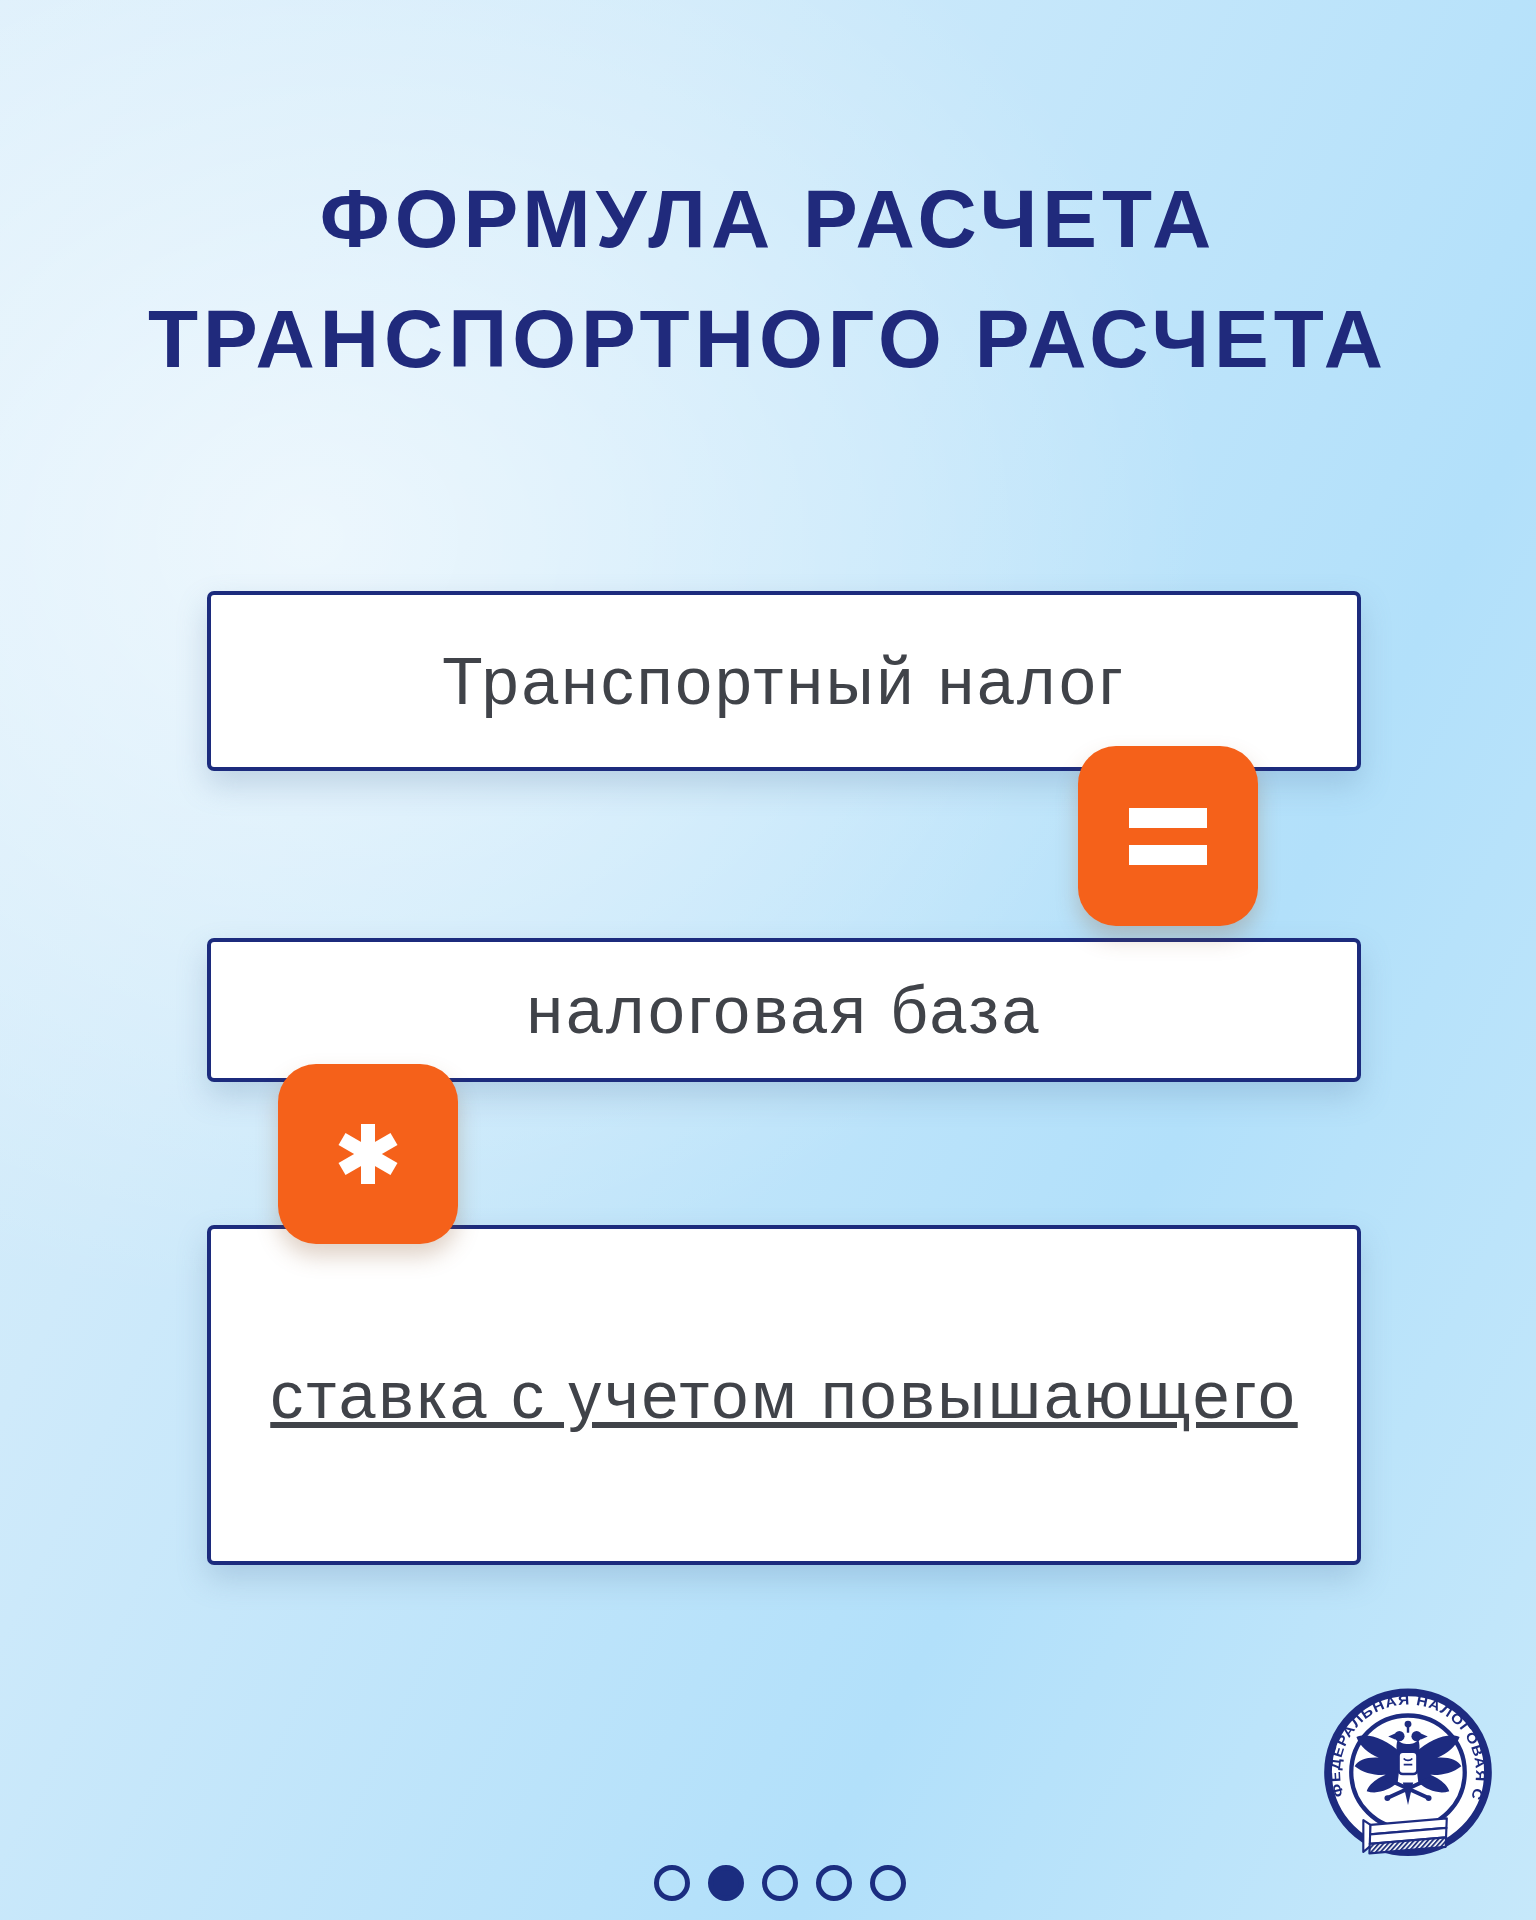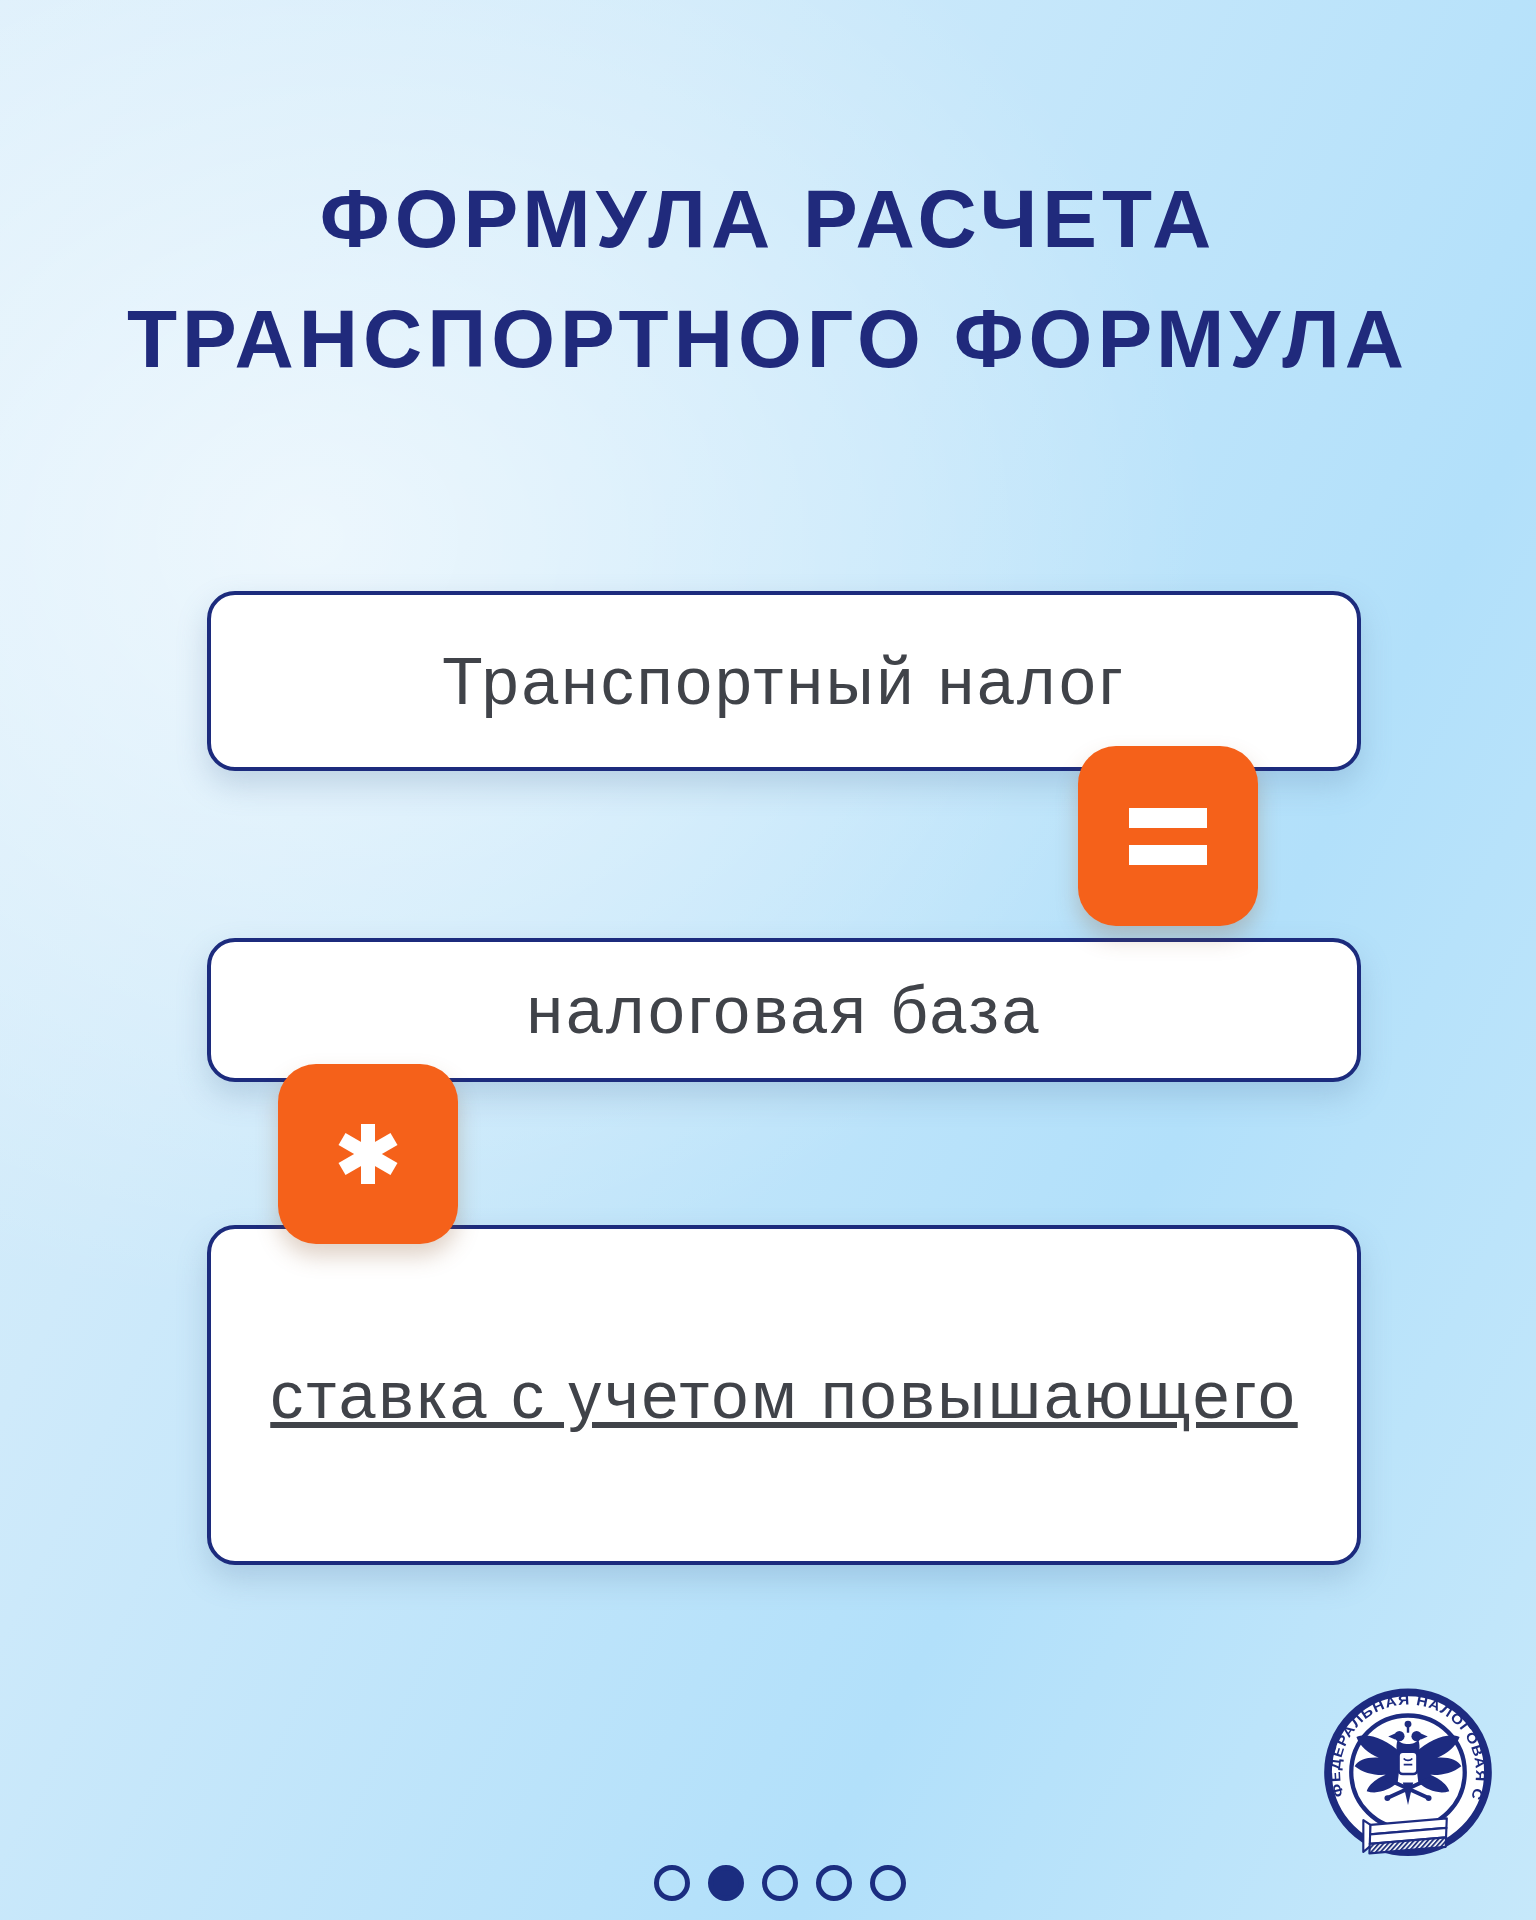--- a/index.html
+++ b/index.html
@@ -20,21 +20,21 @@
     font-size:82px;
     line-height:120px;
     letter-spacing:5px;
   }
   .title span{display:block;}
   .fbox{
     position:absolute;left:207px;width:1154px;
     box-sizing:border-box;
     background:#ffffff;
     border:4px solid #1c2b7d;
-    border-radius:28px;
+    border-radius:7px;
     box-shadow:0 14px 30px rgba(105,140,175,.30);
     display:flex;align-items:center;justify-content:center;
     text-align:center;
     color:#404349;
     font-size:66px;
     letter-spacing:3px;
     line-height:76px;
   }
   .fbox-1{top:591px;height:180px;}
   .fbox-2{top:938px;height:144px;}
@@ -72,21 +72,21 @@
   .dot.active{background:#1b2d80;border-color:#1b2d80;}
   .fns-logo{position:absolute;left:1322px;top:1688px;width:172px;height:184px;}
 </style>
 </head>
 <body>
 
 <div class="canvas">
 
   <h1 class="title">
     <span>ФОРМУЛА РАСЧЕТА</span>
-    <span>ТРАНСПОРТНОГО ФОРМУЛА</span>
+    <span>ТРАНСПОРТНОГО РАСЧЕТА</span>
   </h1>
 
   <div class="fbox fbox-1">
     <span>Транспортный налог</span>
   </div>
 
   <div class="op-badge op-equals">
     <span class="equals-icon">
       <span class="bar b1"></span>
         <span class="bar b2"></span>

